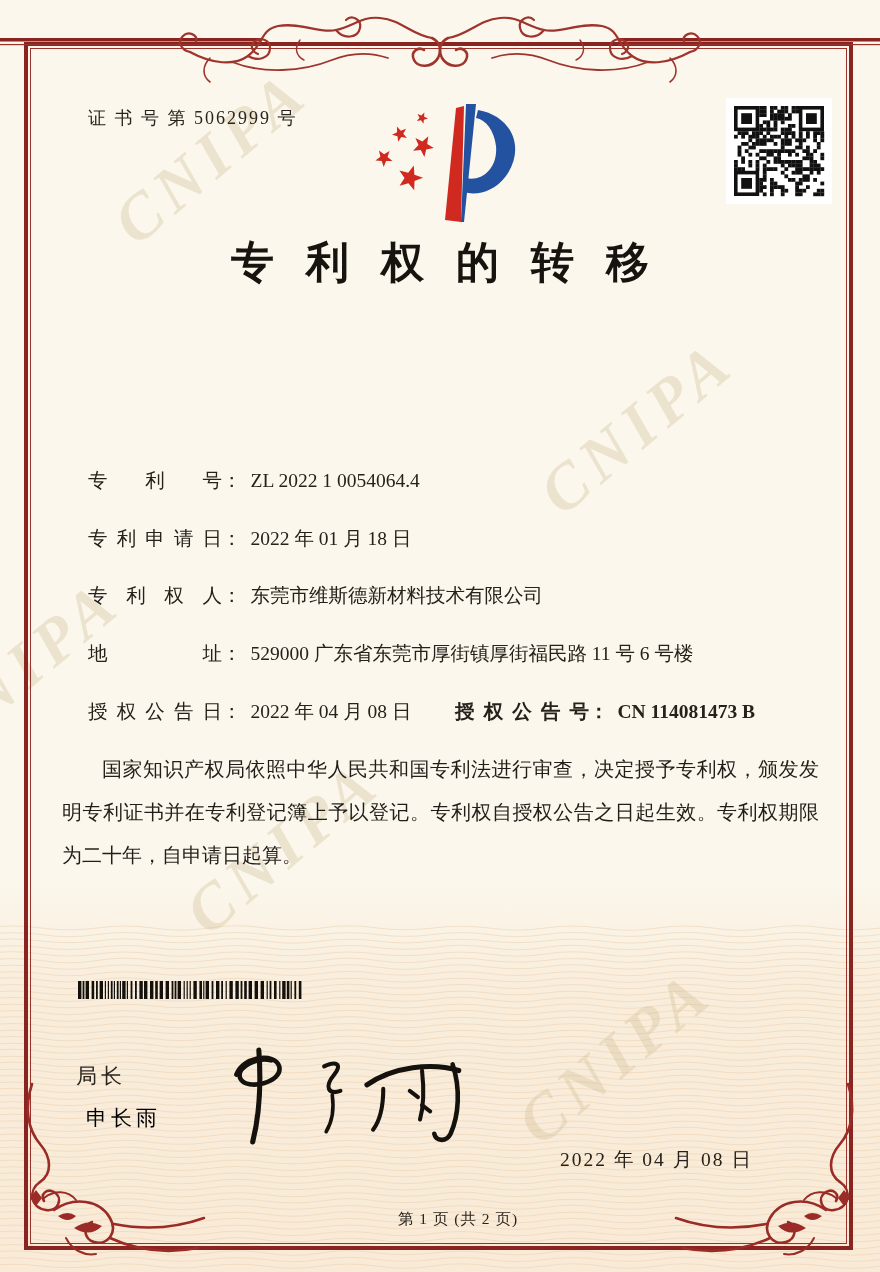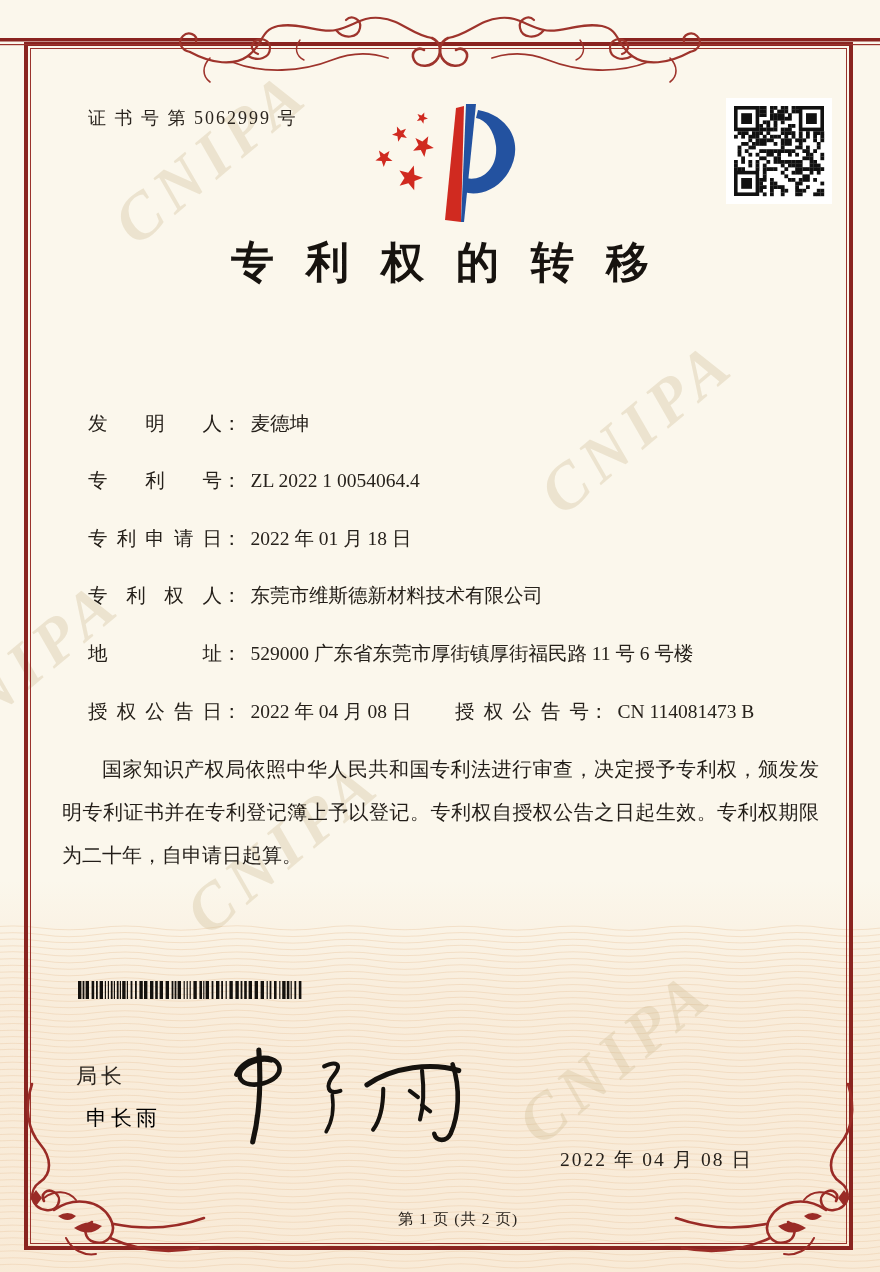--- a/index.html
+++ b/index.html
@@ -62,21 +62,21 @@
     position:absolute;left:88px;
     font-size:19.5px;color:#26211b;
     white-space:nowrap;
   }
   .flabel{
     display:inline-block;width:134px;
     text-align:justify;text-align-last:justify;
     vertical-align:bottom;
   }
   .fcolon{margin-right:9px;}
-  .grant2{position:absolute;left:367px;top:0;white-space:nowrap;}
+  .grant2{position:absolute;left:367px;top:0;white-space:nowrap;font-weight:bold;}
   .body-text{
     position:absolute;left:62px;top:748px;width:757px;
     font-size:20px;line-height:43px;
     text-align:justify;
   }
   .body-text p{margin:0;text-indent:2em;}
   .barcode{position:absolute;left:78px;top:981px;width:225px;height:18px;}
   .director-title{position:absolute;left:76px;top:1062px;font-size:21px;letter-spacing:4px;font-family:"Liberation Sans","DejaVu Sans",sans-serif;color:#2a241e;}
   .director-name{position:absolute;left:86px;top:1104px;font-size:21px;letter-spacing:4px;font-family:"Liberation Sans","DejaVu Sans",sans-serif;color:#000000;}
   .signature{position:absolute;left:222px;top:1044px;width:245px;height:102px;}
@@ -477,23 +477,20 @@
         <rect x="72.8" y="8" width="25.2" height="25.2" fill="#111"></rect>
         <rect x="76.4" y="11.6" width="18" height="18" fill="#fff"></rect>
         <rect x="80" y="15.2" width="10.8" height="10.8" fill="#111"></rect>
         <rect x="8" y="72.8" width="25.2" height="25.2" fill="#111"></rect>
         <rect x="11.6" y="76.4" width="18" height="18" fill="#fff"></rect>
         <rect x="15.2" y="80" width="10.8" height="10.8" fill="#111"></rect>
       </svg>
 
     <div class="title">专利权的转移</div>
 
-    <div class="frow" style="top:410px">
-      <span class="flabel">发明人</span><span class="fcolon">：</span><span>麦德坤</span>
-    </div>
     <div class="frow" style="top:467px">
       <span class="flabel">专利号</span><span class="fcolon">：</span><span>ZL 2022 1 0054064.4</span>
     </div>
     <div class="frow" style="top:525px">
       <span class="flabel">专利申请日</span><span class="fcolon">：</span><span>2022 年 01 月 18 日</span>
     </div>
     <div class="frow" style="top:582px">
       <span class="flabel">专利权人</span><span class="fcolon">：</span><span>东莞市维斯德新材料技术有限公司</span>
     </div>
     <div class="frow" style="top:640px">

